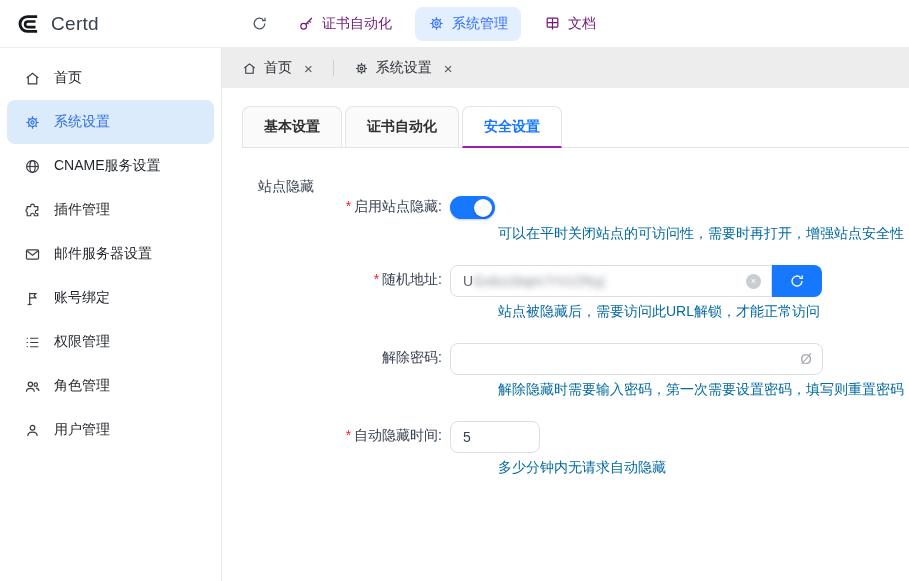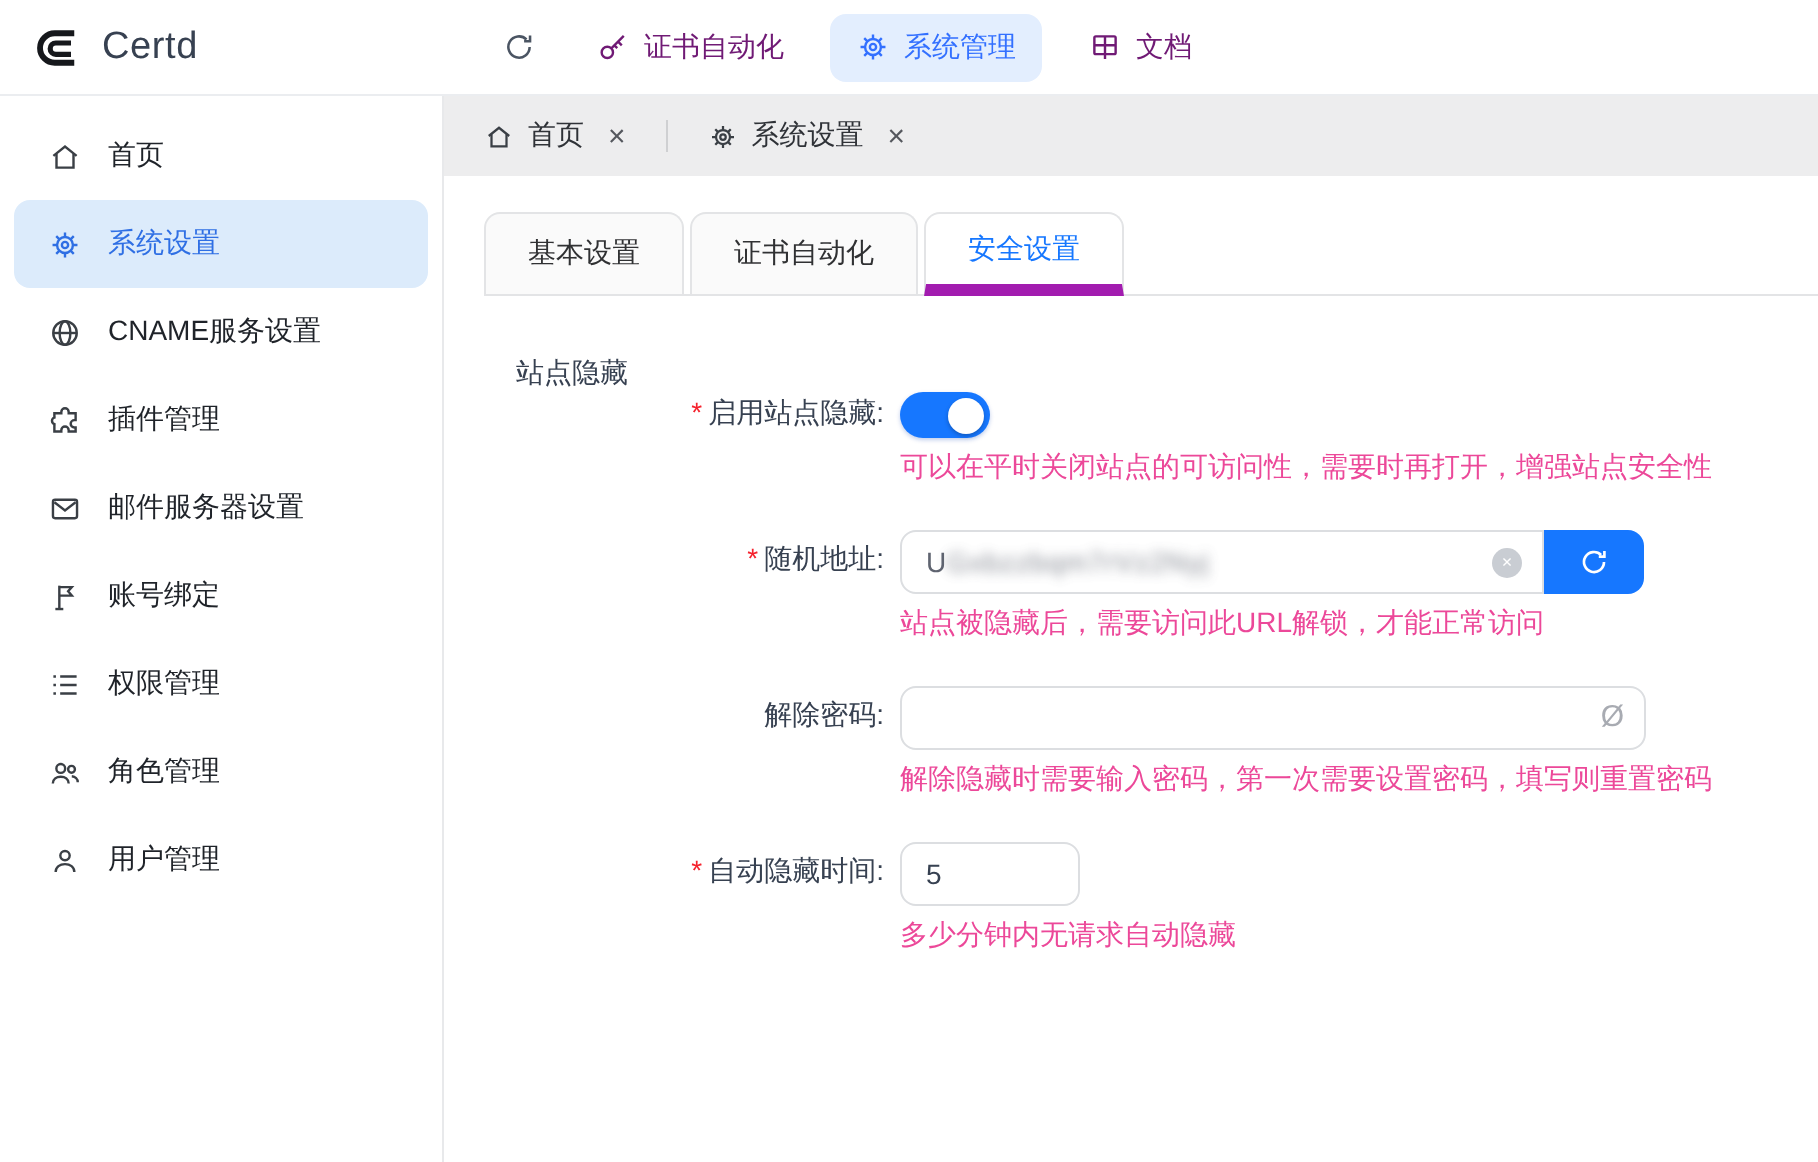--- a/index.html
+++ b/index.html
@@ -35,35 +35,35 @@
 
   
   .page-tabs { height:40px; flex:0 0 40px; background:#ededee; display:flex; align-items:center; padding:0 14px; }
   .chip { display:flex; align-items:center; gap:7px; padding:0 6px; color:#2f3237; cursor:pointer; }
   .chip .c-ic { width:15px; height:15px; display:flex; color:#3a3f45; }
   .chip-close { font-size:15px; color:#55585e; margin-left:5px; line-height:1; cursor:pointer; }
   .chip-divider { width:1px; height:16px; background:#cfd0d2; margin:0 14px; }
 
   
   .content { flex:1; background:#fff; padding:18px 0 0 20px; overflow:hidden; }
-  .card-tabs { display:flex; align-items:flex-end; border-bottom:1px solid #e3e4e6; }
+  .card-tabs { display:flex; align-items:flex-end; border-bottom:1px solid #e3e4e6;font-weight:bold; }
   .card-tab { height:41px; padding:0 21px; display:flex; align-items:center; background:#fafafa;
     border:1px solid #e3e4e6; border-bottom:none; border-radius:8px 8px 0 0; margin-right:3px;
     color:#303133; cursor:pointer; position:relative; }
-  .card-tab.active { background:#fff; color:#1677ff; margin-bottom:-1px; border-bottom:6px solid #a21caf; height:42px; }
+  .card-tab.active { background:#fff; color:#1677ff; margin-bottom:-1px; border-bottom:2px solid #a21caf; height:42px; }
 
   
   .form { padding-top:30px; }
   .section-title { padding-left:16px; color:#374151; }
   .row { display:flex; margin-bottom:22px; }
   .row-label { width:200px; flex:0 0 200px; text-align:right; padding-top:6px; color:#374151; }
   .row.tight .row-label { padding-top:2px; }
   .star { color:#f5222d; margin-right:3px; }
   .row-ctl { margin-left:8px; }
-  .helper { margin-top:6px; color:#ec4899; font-size:14px; }
+  .helper { margin-top:6px; color:#0369a1; font-size:14px;margin-left:48px; }
 
   
   .toggle { width:45px; height:23px; border-radius:12px; background:#1677ff; position:relative;
     cursor:pointer; box-shadow:0 1px 2px rgba(0,60,180,.25); }
   .toggle .knob { position:absolute; top:2.5px; right:3px; width:18px; height:18px; border-radius:50%;
     background:#fff; box-shadow:0 1px 2px rgba(0,0,0,.25); }
 
   
   .input-group { display:flex; }
   .fake-input { width:322px; height:32px; border:1px solid #dcdee1; border-radius:8px 0 0 8px;

